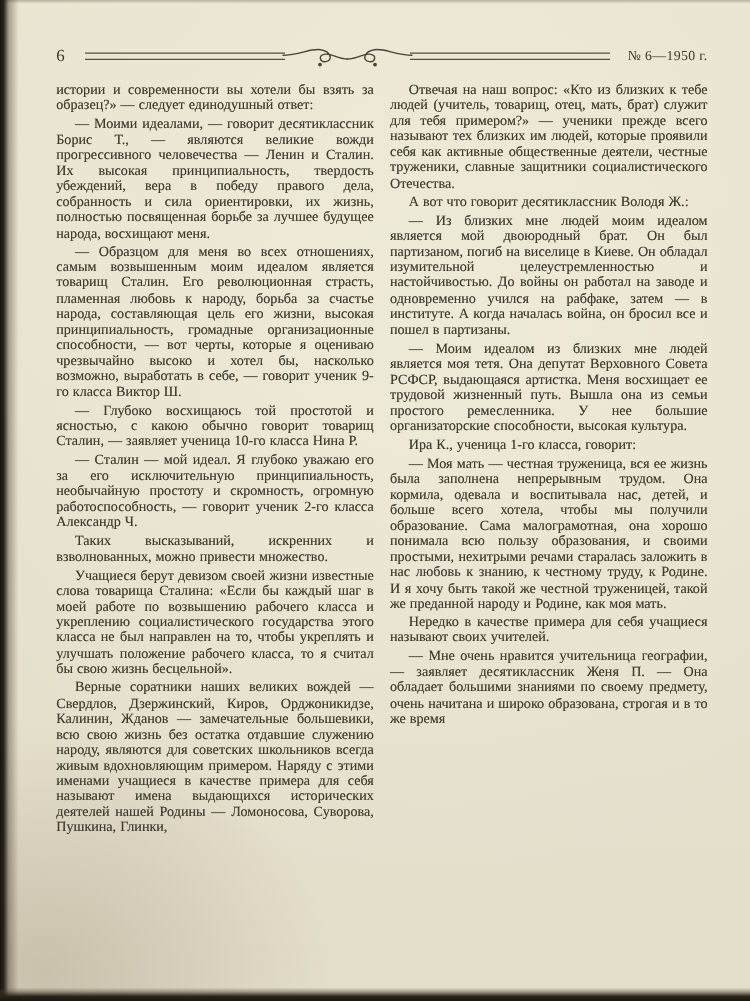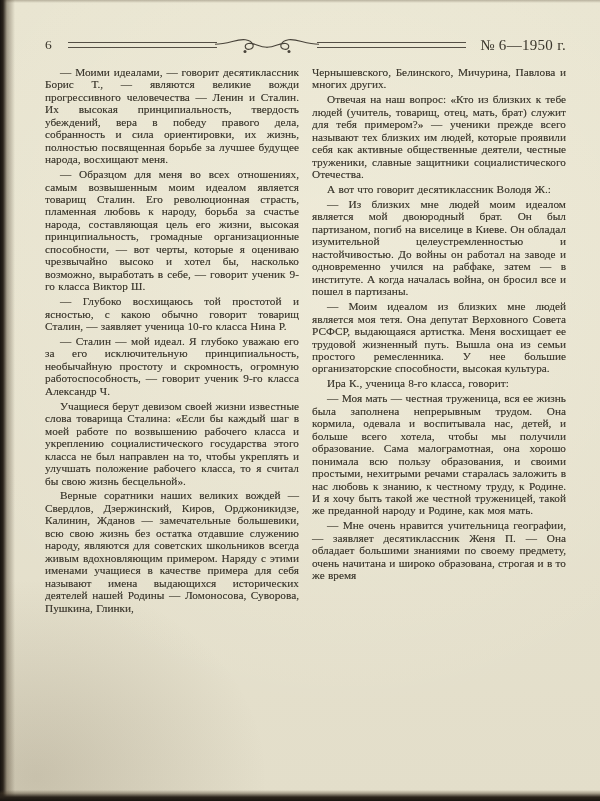--- a/index.html
+++ b/index.html
@@ -33,21 +33,21 @@
   .header{
     display:flex;align-items:center;
     margin:37px 34px 0 45px;
     height:16px;
   }
   .page-num{
     font-size:13.5px;line-height:1;color:#3a362c;
     margin-right:16px;
   }
   .issue{
-    font-size:15px;line-height:1;color:#3a362c;
+    font-size:11px;line-height:1;color:#3a362c;
     margin-left:14px;white-space:nowrap;
     letter-spacing:.3px;
   }
   .rule{
     flex:1;height:4px;
     border-top:1.2px solid #48433a;
     border-bottom:1.2px solid #48433a;
     opacity:.92;
   }
   .flourish{flex:0 0 auto;margin:0 -2px;display:block;}
@@ -90,31 +90,33 @@
         <circle cx="30" cy="16.6" r="1.5"></circle>
         <circle cx="74" cy="16.6" r="1.5"></circle>
       </g>
     </svg>
     <div class="rule"></div>
     <span class="issue">№ 6—1950 г.</span>
   </div>
 
   <div class="columns">
     <div class="col">
+      <p class="cont">истории и современности вы хотели бы взять за образец?» — следует единодушный ответ:</p>
       <p>— Моими идеалами, — говорит десятиклассник Борис Т., — являются великие вожди прогрессивного человечества — Ленин и Сталин. Их высокая принципиальность, твердость убеждений, вера в победу правого дела, собранность и сила ориентировки, их жизнь, полностью посвященная борьбе за лучшее будущее народа, восхищают меня.</p>
       <p>— Образцом для меня во всех отношениях, самым возвышенным моим идеалом является товарищ Сталин. Его революционная страсть, пламенная любовь к народу, борьба за счастье народа, составляющая цель его жизни, высокая принципиальность, громадные организационные способности, — вот черты, которые я оцениваю чрезвычайно высоко и хотел бы, насколько возможно, выработать в себе, — говорит ученик 9-го класса Виктор Ш.</p>
       <p>— Глубоко восхищаюсь той простотой и ясностью, с какою обычно говорит товарищ Сталин, — заявляет ученица 10-го класса Нина Р.</p>
-      <p>— Сталин — мой идеал. Я глубоко уважаю его за его исключительную принципиальность, необычайную простоту и скромность, огромную работоспособность, — говорит ученик 9-го класса Александр Ч.</p>
+      <p>— Сталин — мой идеал. Я глубоко уважаю его за его исключительную принципиальность, необычайную простоту и скромность, огромную работоспособность, — говорит ученик 2-го класса Александр Ч.</p>
+      <p>Таких высказываний, искренних и взволнованных, можно привести множество.</p>
       <p>Учащиеся берут девизом своей жизни известные слова товарища Сталина: «Если бы каждый шаг в моей работе по возвышению рабочего класса и укреплению социалистического государства этого класса не был направлен на то, чтобы укреплять и улучшать положение рабочего класса, то я считал бы свою жизнь бесцельной».</p>
       <p>Верные соратники наших великих вождей — Свердлов, Дзержинский, Киров, Орджоникидзе, Калинин, Жданов — замечательные большевики, всю свою жизнь без остатка отдавшие служению народу, являются для советских школьников всегда живым вдохновляющим примером. Наряду с этими именами учащиеся в качестве примера для себя называют имена выдающихся исторических деятелей нашей Родины — Ломоносова, Суворова, Пушкина, Глинки,</p>
     </div>
     <div class="col">
-      <p class="cont">Чернышевского, Белинского, Мичурина, Павлова и многих других.</p>
       <p>Отвечая на наш вопрос: «Кто из близких к тебе людей (учитель, товарищ, отец, мать, брат) служит для тебя примером?» — ученики прежде всего называют тех близких им людей, которые проявили себя как активные общественные деятели, честные труженики, славные защитники социалистического Отечества.</p>
       <p>А вот что говорит десятиклассник Володя Ж.:</p>
       <p>— Из близких мне людей моим идеалом является мой двоюродный брат. Он был партизаном, погиб на виселице в Киеве. Он обладал изумительной целеустремленностью и настойчивостью. До войны он работал на заводе и одновременно учился на рабфаке, затем — в институте. А когда началась война, он бросил все и пошел в партизаны.</p>
       <p>— Моим идеалом из близких мне людей является моя тетя. Она депутат Верховного Совета РСФСР, выдающаяся артистка. Меня восхищает ее трудовой жизненный путь. Вышла она из семьи простого ремесленника. У нее большие организаторские способности, высокая культура.</p>
-      <p>Ира К., ученица 8-го класса, говорит:</p>
+      <p>Ира К., ученица 1-го класса, говорит:</p>
       <p>— Моя мать — честная труженица, вся ее жизнь была заполнена непрерывным трудом. Она кормила, одевала и воспитывала нас, детей, и больше всего хотела, чтобы мы получили образование. Сама малограмотная, она хорошо понимала всю пользу образования, и своими простыми, нехитрыми речами старалась заложить в нас любовь к знанию, к честному труду, к Родине. И я хочу быть такой же честной труженицей, такой же преданной народу и Родине, как моя мать.</p>
+      <p>Нередко в качестве примера для себя учащиеся называют своих учителей.</p>
       <p>— Мне очень нравится учительница географии, — заявляет десятиклассник Женя П. — Она обладает большими знаниями по своему предмету, очень начитана и широко образована, строгая и в то же время</p>
     </div>
   </div>
 </div>
 
 </body></html>

